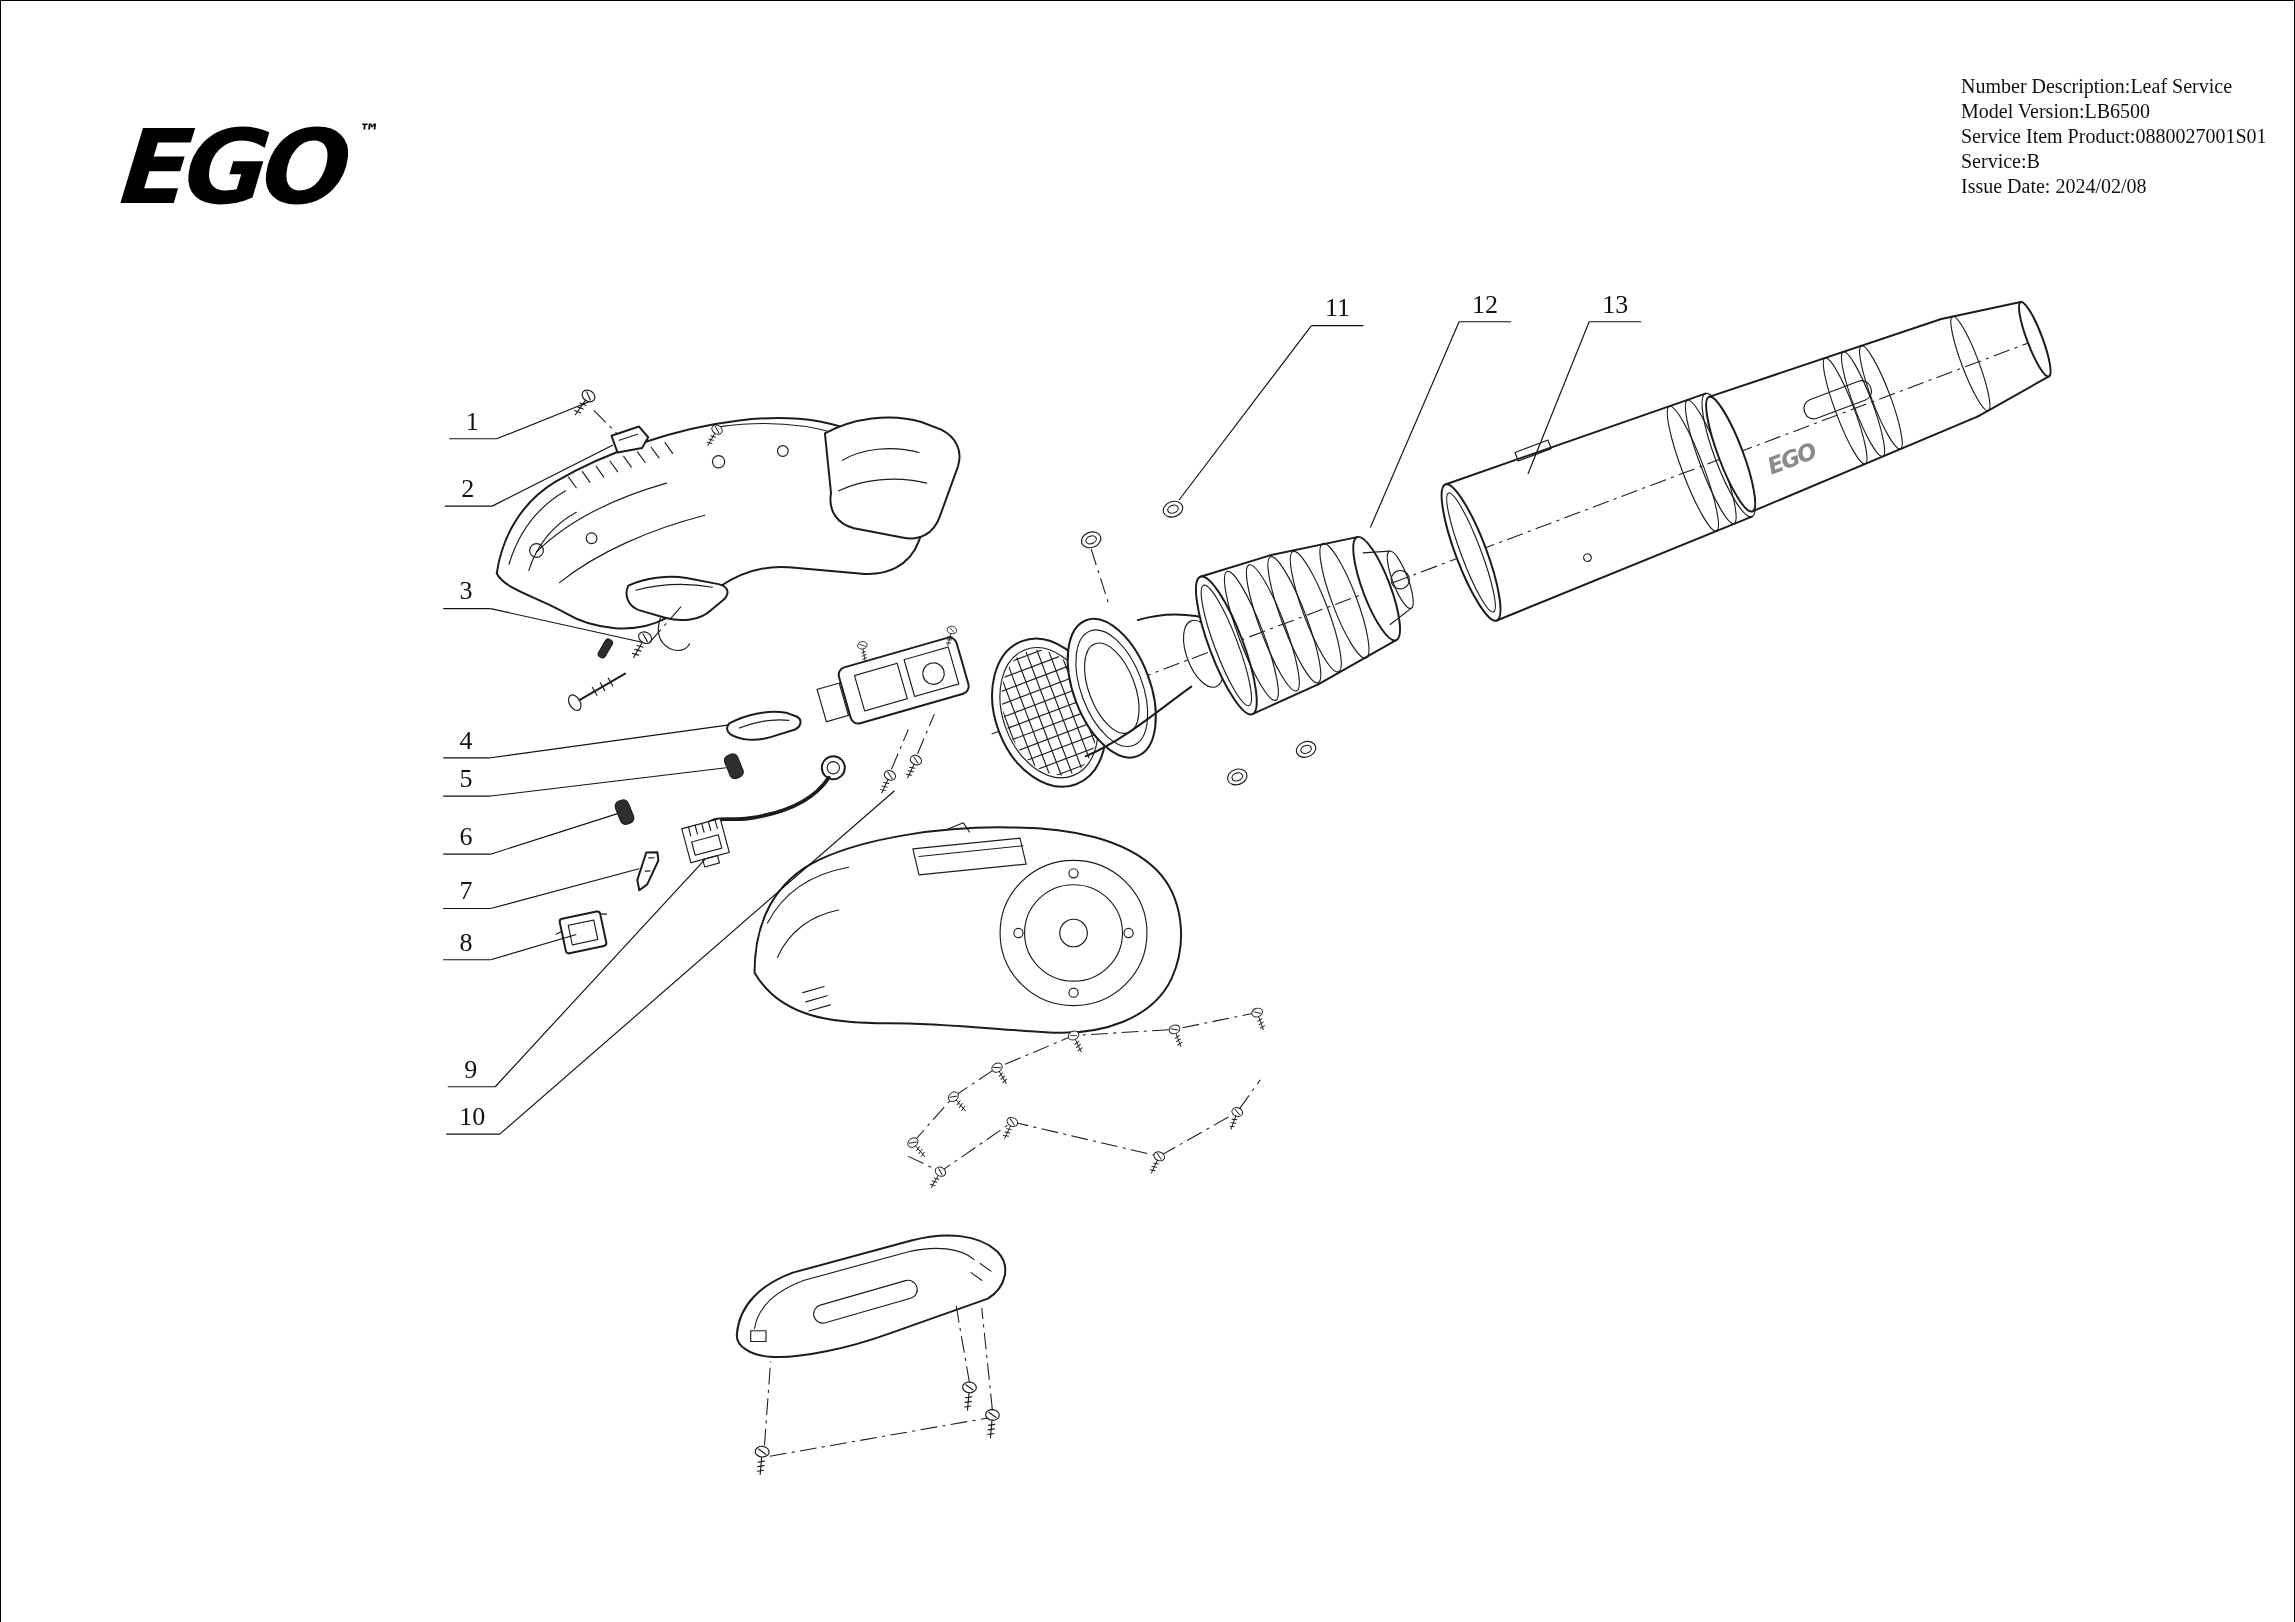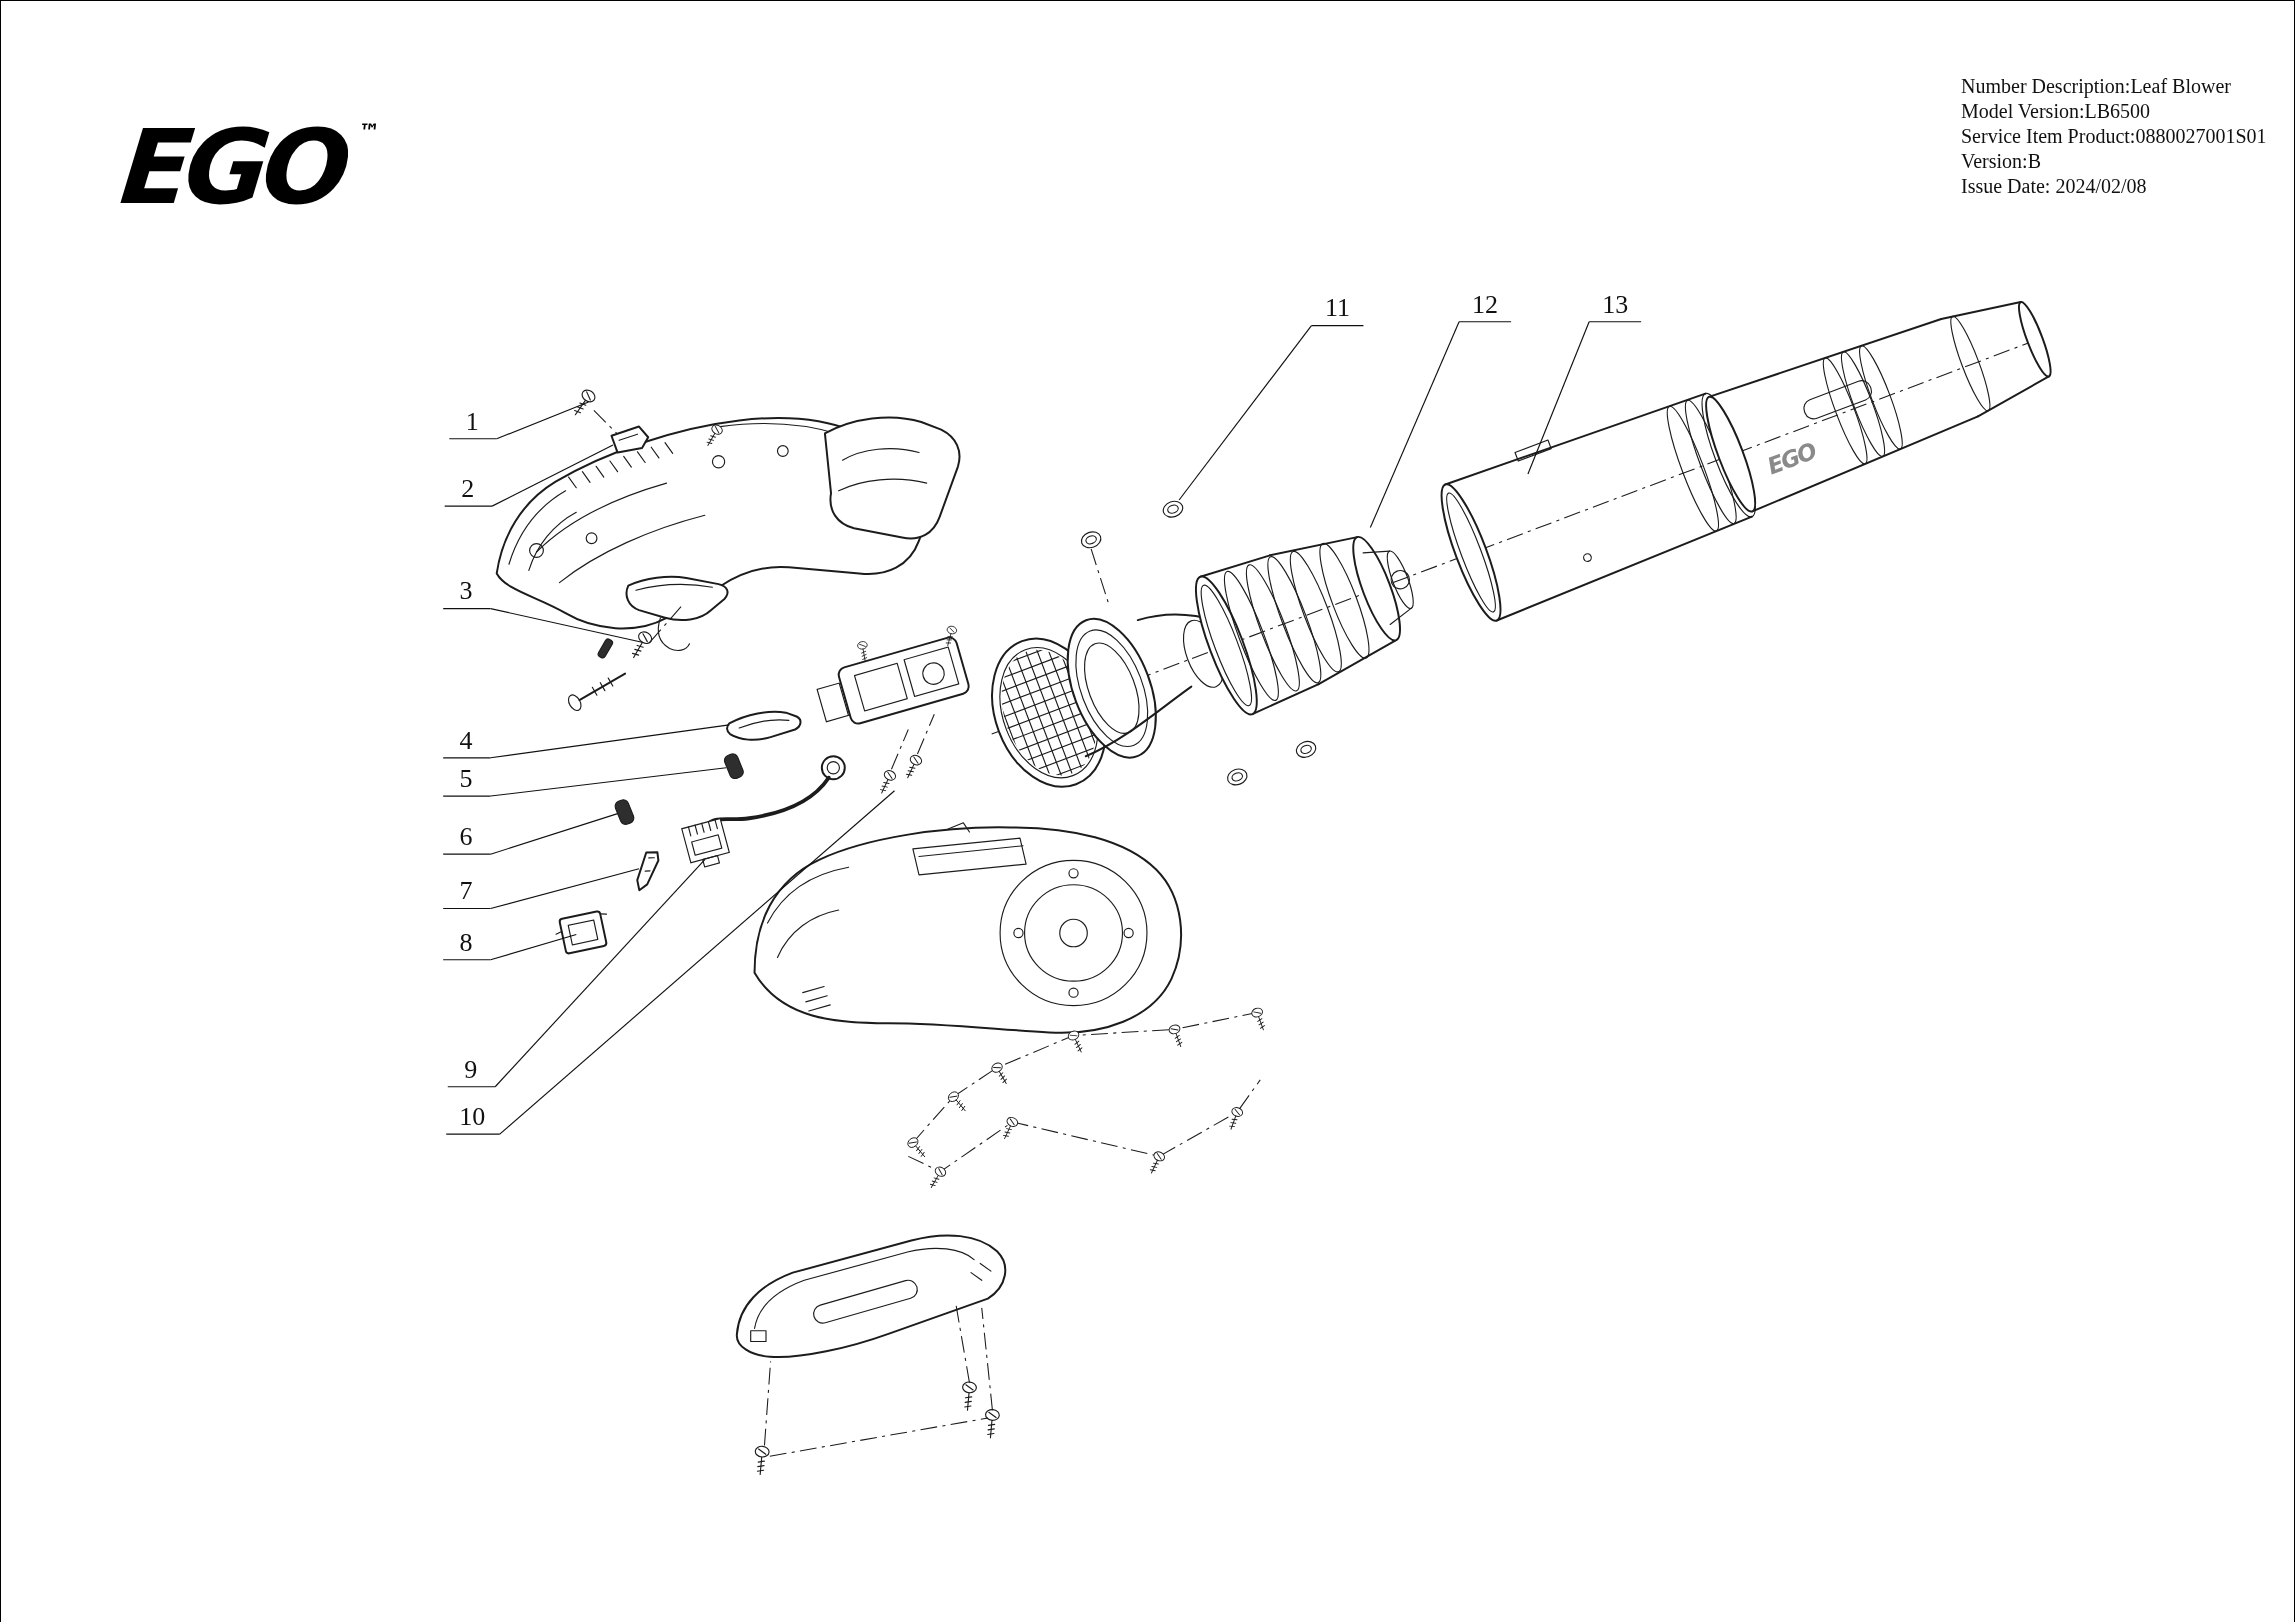--- a/index.html
+++ b/index.html
@@ -41,24 +41,24 @@
                font-size:30px; letter-spacing:-2px; fill:#8a8a8a; }
 </style>
 </head>
 <body>
 
 <div class="page">
 
   <div class="logo"><span>EGO</span><span class="tm">™</span></div>
 
   <div class="title-block">
-    <span class="title-line"><span>Number Description:</span><span>Leaf Blower</span></span>
+    <span class="title-line"><span>Number Description:</span><span>Leaf Service</span></span>
     <span class="title-line"><span>Model Version:</span><span>LB6500</span></span>
     <span class="title-line"><span>Service Item Product:</span><span>0880027001S01</span></span>
-    <span class="title-line"><span>Version:</span><span>B</span></span>
+    <span class="title-line"><span>Service:</span><span>B</span></span>
     <span class="title-line"><span>Issue Date:</span><span> 2024/02/08</span></span>
   </div>
 
   <svg class="diagram" viewBox="0 0 3000 2121">
     <defs>
       <g id="scr">
         <ellipse cx="0" cy="0" rx="9" ry="7" class="tnw"></ellipse>
         <line x1="-5" y1="-3" x2="5" y2="3" class="tn"></line>
         <line x1="0" y1="7" x2="0" y2="30" class="tn"></line>
         <line x1="-4" y1="14" x2="4" y2="12" class="tn"></line>

